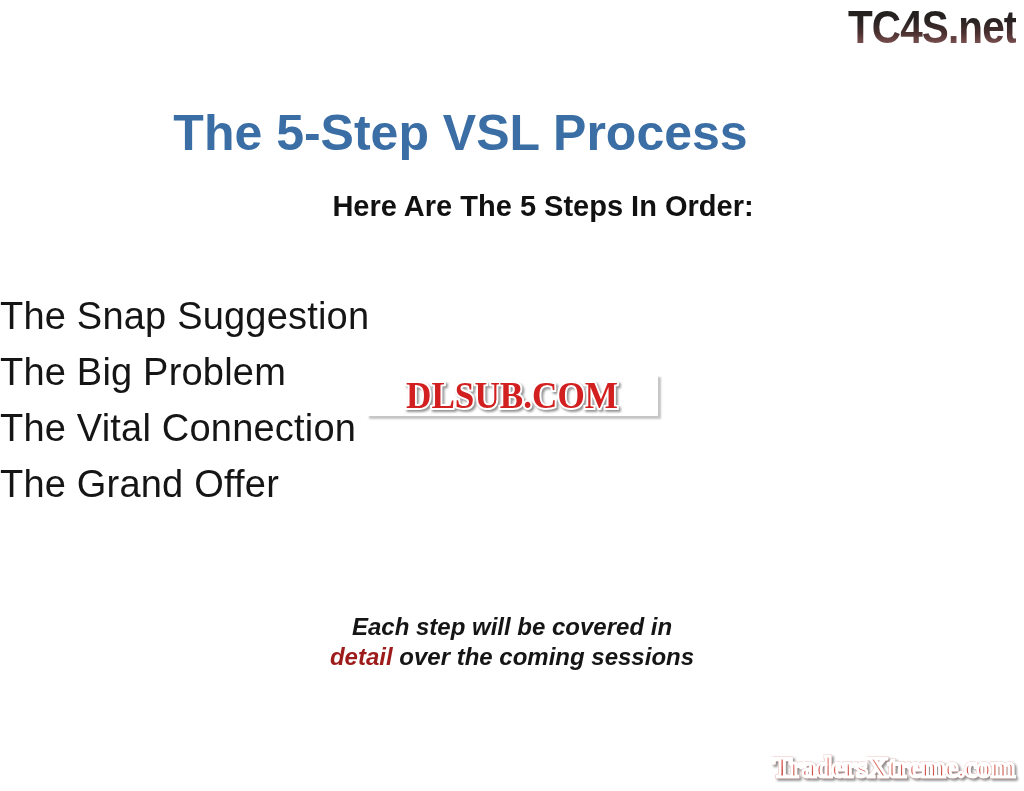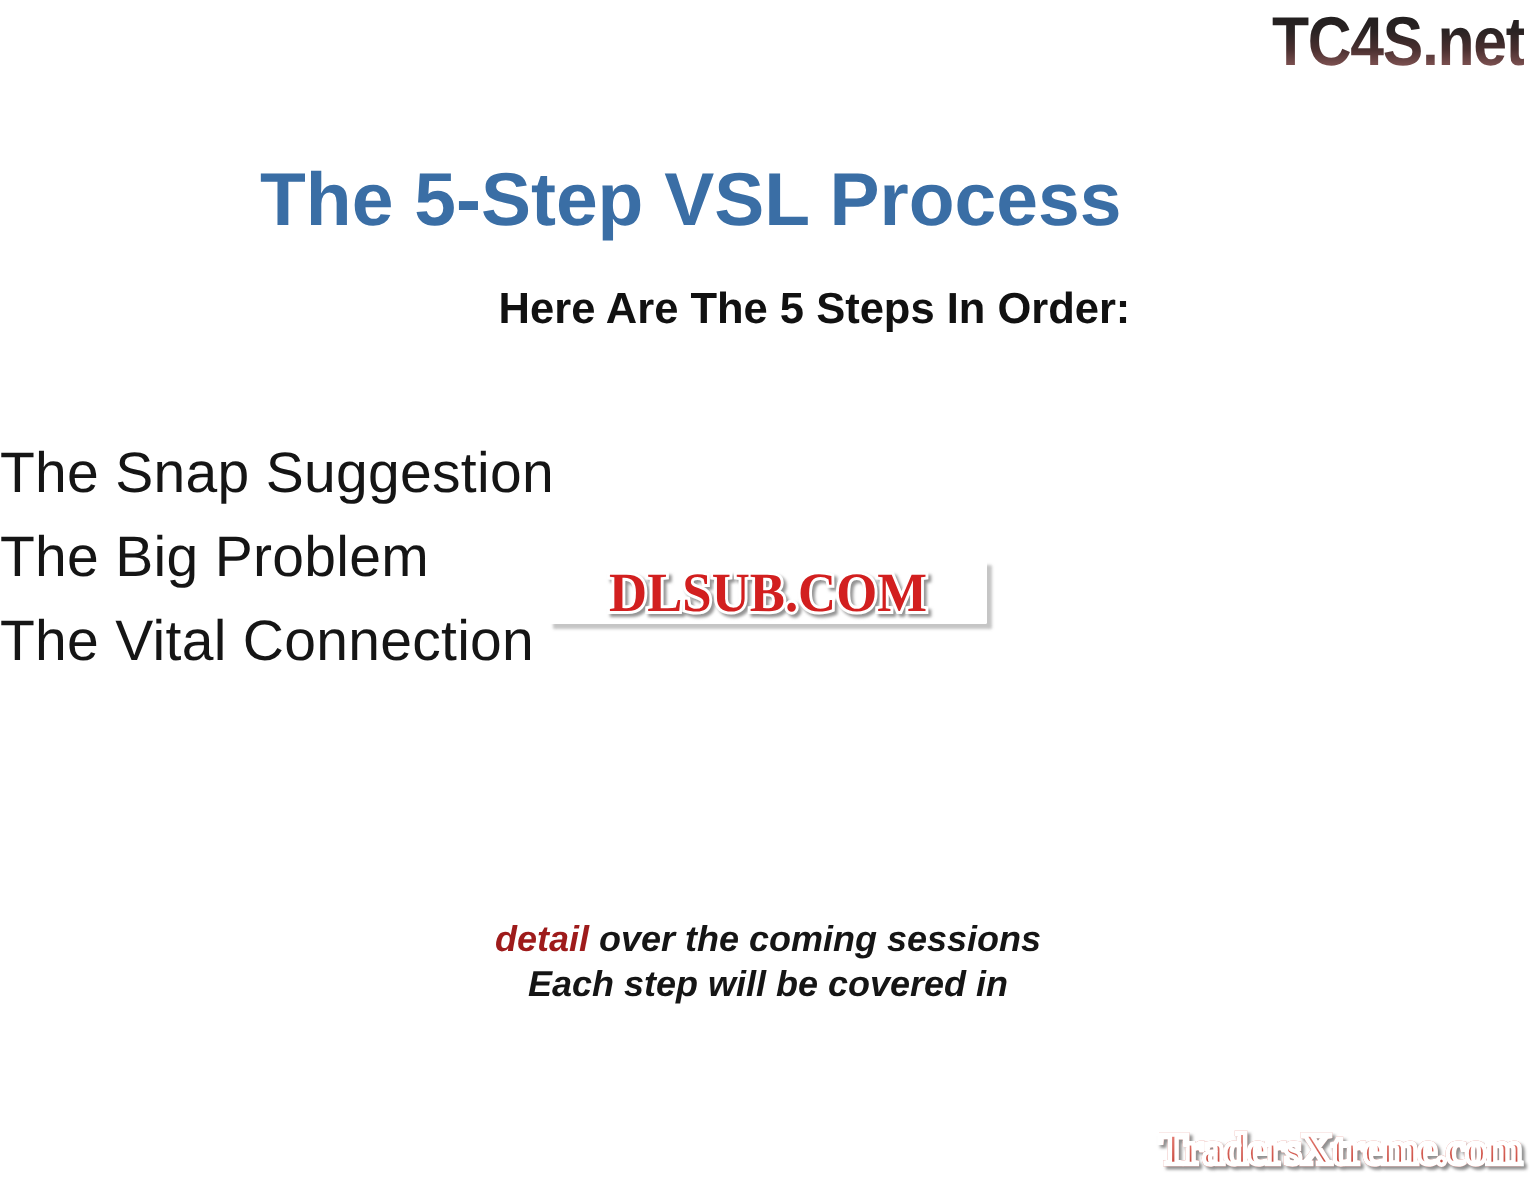--- a/index.html
+++ b/index.html
@@ -183,25 +183,26 @@
   <div id="brand-logo">TC4S.net</div>
 
   <div id="page-title">The 5-Step VSL Process</div>
 
   <div id="subtitle">Here Are The 5 Steps In Order:</div>
 
   <div id="steps-list">
     <div class="step-item">The Snap Suggestion</div>
     <div class="step-item">The Big Problem</div>
     <div class="step-item">The Vital Connection</div>
+    <div class="step-item">The Grand Offer</div>
   </div>
 
   <div id="watermark-center-bg"></div>
   <div id="watermark-center">DLSUB.COM</div>
 
   <div id="footnote">
+    <div class="footnote-line">Each step will be covered in</div>
     <div class="footnote-line"><span class="footnote-emph">detail</span><span> over the coming sessions</span></div>
-    <div class="footnote-line">Each step will be covered in</div>
   </div>
 
   <div id="watermark-bottom">TradersXtreme.com</div>
 
 </div>
 
 </body></html>

